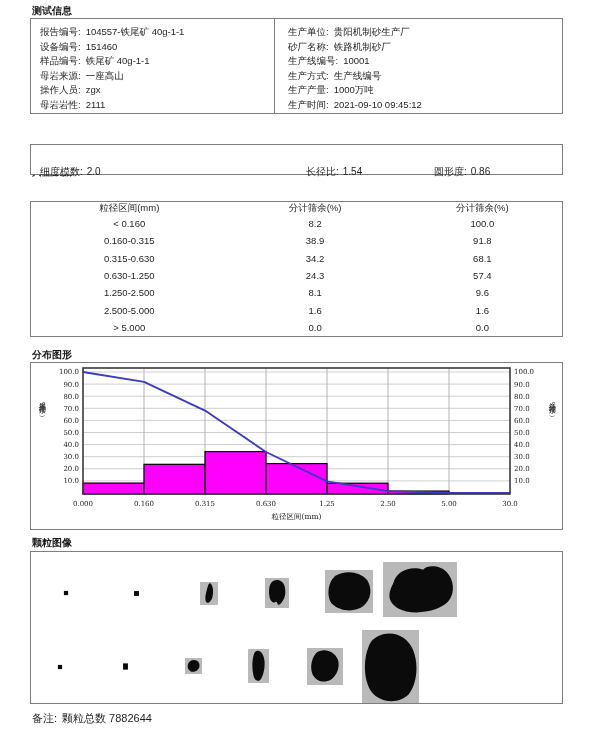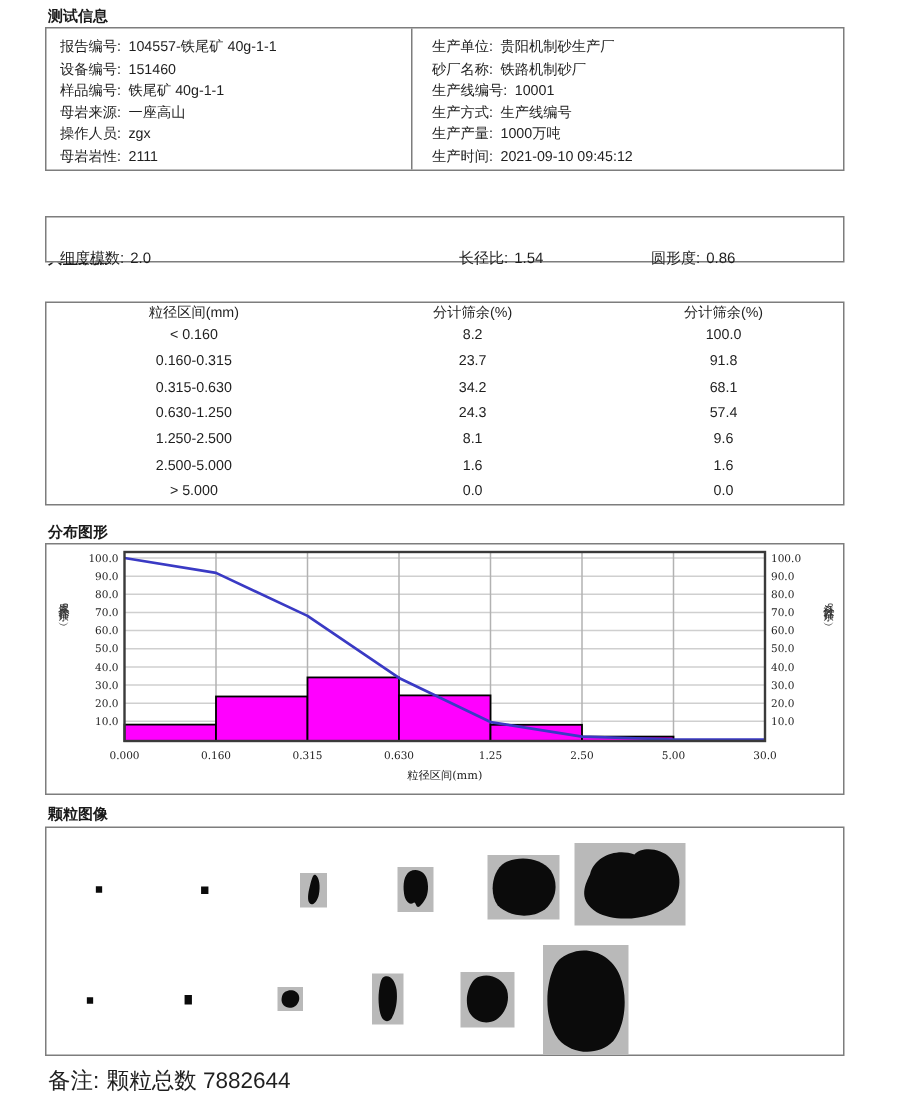--- a/index.html
+++ b/index.html
@@ -35,21 +35,21 @@
     writing-mode:vertical-rl;text-orientation:mixed;white-space:nowrap;
   }
   .yaxis-title.left{left:6px;top:34px;}
   .yaxis-title.right{left:516px;top:34px;}
   
   .part-box{top:551px;height:151px;}
   .particle{position:absolute;}
   .particle.graybg{background:#b9b9b9;}
   .particle svg{display:block;width:100%;height:100%;}
   
-  .remark{position:absolute;left:32px;top:711px;font-size:15px;white-space:nowrap;}
+  .remark{position:absolute;left:32px;top:711px;font-size:11px;white-space:nowrap;}
   .remark .lbl{margin-right:5px;}
 </style>
 </head>
 <body>
 
 <div class="page">
 
   <div class="sec-title" style="top:4px;">测试信息</div>
 
   <div class="box info-box">
@@ -98,21 +98,21 @@
           </tr>
         </thead>
       <tbody id="tbl-body">
           <tr>
             <td>&lt; 0.160</td>
             <td>8.2</td>
             <td>100.0</td>
           </tr>
           <tr>
             <td>0.160-0.315</td>
-            <td>23.7</td>
+            <td>38.9</td>
             <td>91.8</td>
           </tr>
           <tr>
             <td>0.315-0.630</td>
             <td>34.2</td>
             <td>68.1</td>
           </tr>
           <tr>
             <td>0.630-1.250</td>
             <td>24.3</td>

